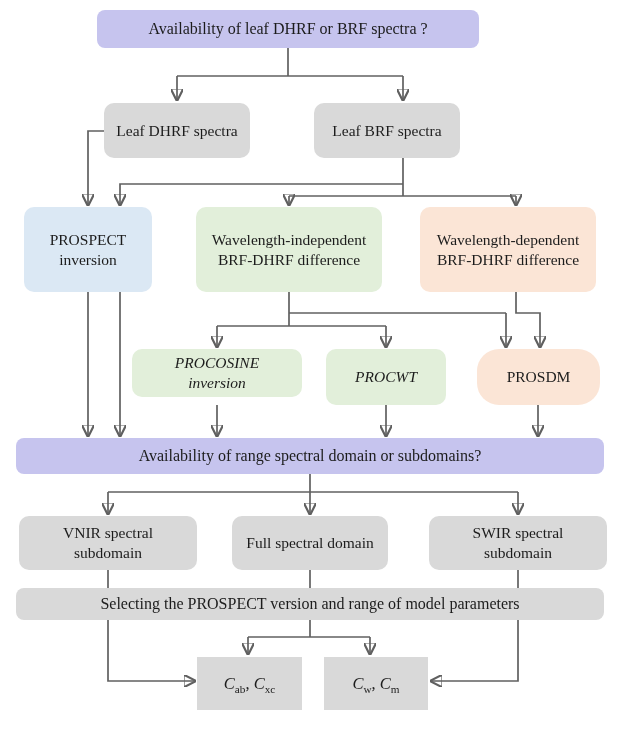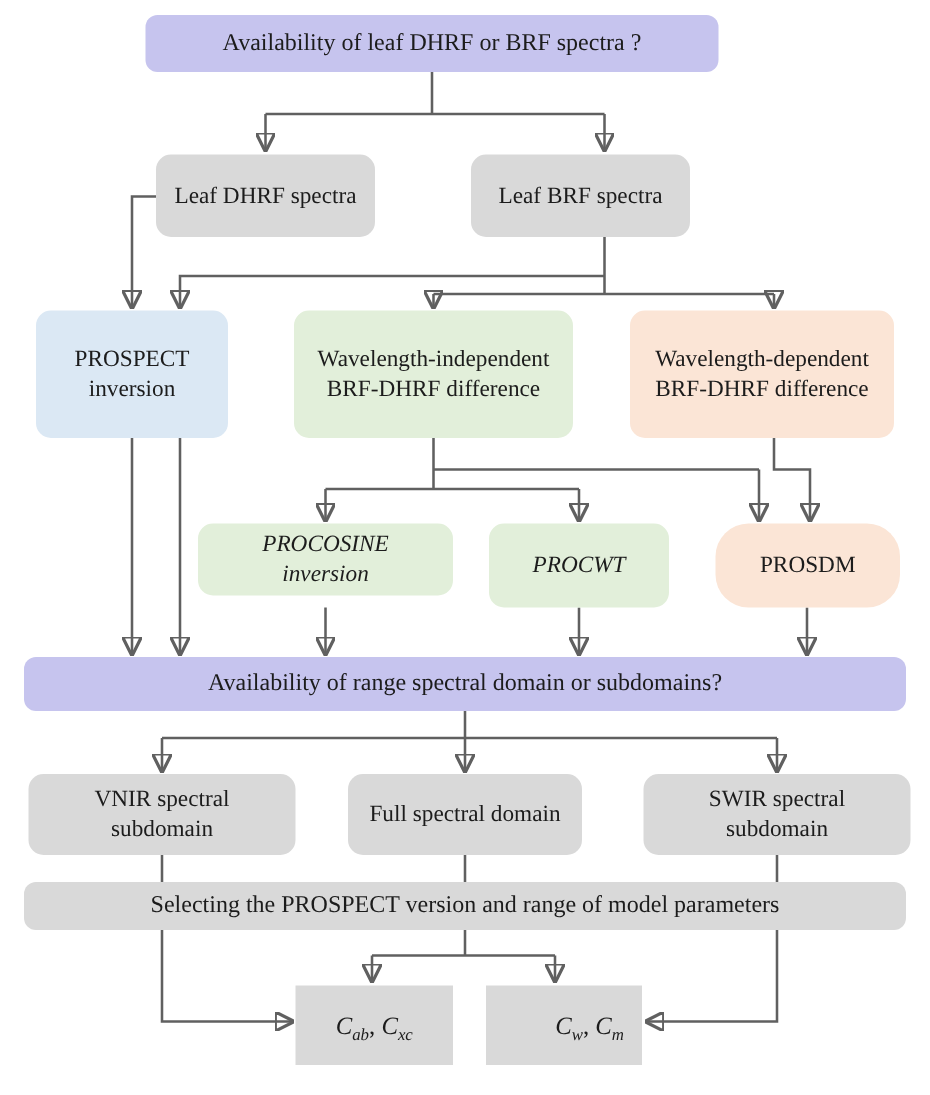--- a/index.html
+++ b/index.html
@@ -18,21 +18,21 @@
     border-radius:10px;padding:2px 12px;box-sizing:border-box;
   }
   .bar{border-radius:8px;font-size:16px;}
   .purple{background:var(--purple);}
   .grey{background:var(--gray);}
   .blue{background:var(--blue);}
   .green{background:var(--green);}
   .peach{background:var(--peach);}
   .sharp{border-radius:0;font-size:16.5px;}
   .math i{font-style:italic;}
-  .math sub{font-style:italic;font-size:0.68em;line-height:0;}
+  .math sub{font-size:0.68em;line-height:0;}
   .sep{white-space:pre;}
 </style>
 </head>
 <body>
 
 <div class="canvas">
 
   <svg class="connectors" width="620" height="730" viewBox="0 0 620 730" aria-hidden="true">
     <defs>
       <marker id="arw" viewBox="0 0 10 10" refX="9" refY="5" markerWidth="7.5" markerHeight="7.5" orient="auto">
@@ -104,17 +104,17 @@
 
   <div class="node grey" style="left:19px;top:516px;width:178px;height:54px;">VNIR spectral subdomain</div>
   <div class="node grey" style="left:232px;top:516px;width:156px;height:54px;">Full spectral domain</div>
   <div class="node grey" style="left:429px;top:516px;width:178px;height:54px;">SWIR spectral subdomain</div>
 
   <div class="node bar grey" style="left:16px;top:588px;width:588px;height:32px;">Selecting the PROSPECT version and range of model parameters</div>
 
   <div class="node grey sharp" style="left:197px;top:657px;width:105px;height:53px;">
     <span class="math"><i>C</i><sub>ab</sub><span class="sep">, </span><i>C</i><sub>xc</sub></span>
   </div>
-  <div class="node grey sharp" style="left:324px;top:657px;width:104px;height:53px;justify-content:flex-end;">
+  <div class="node grey sharp" style="left:324px;top:657px;width:104px;height:53px;">
     <span class="math"><i>C</i><sub>w</sub><span class="sep">, </span><i>C</i><sub>m</sub></span>
   </div>
 
 </div>
 
 </body></html>

